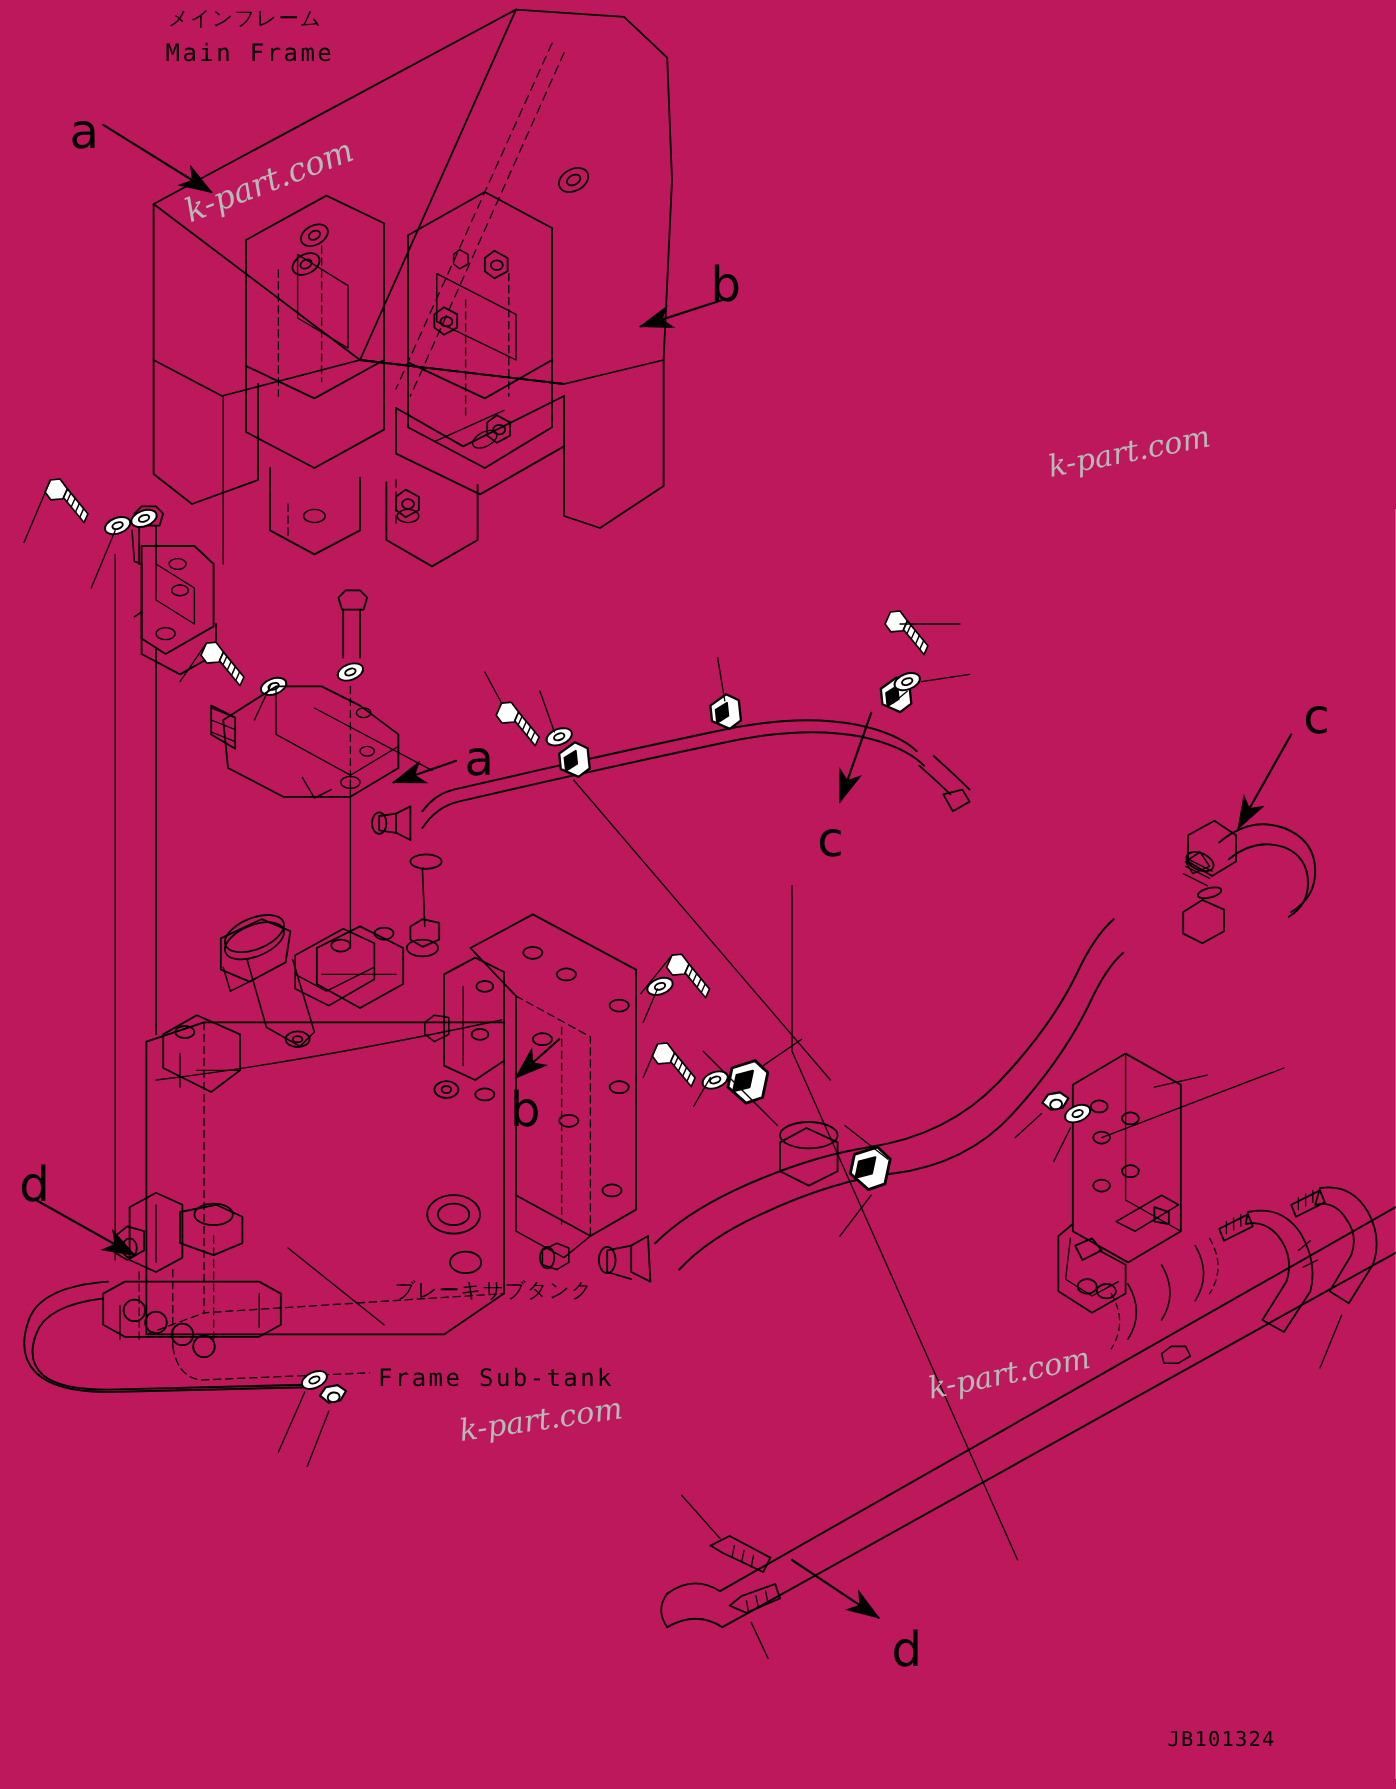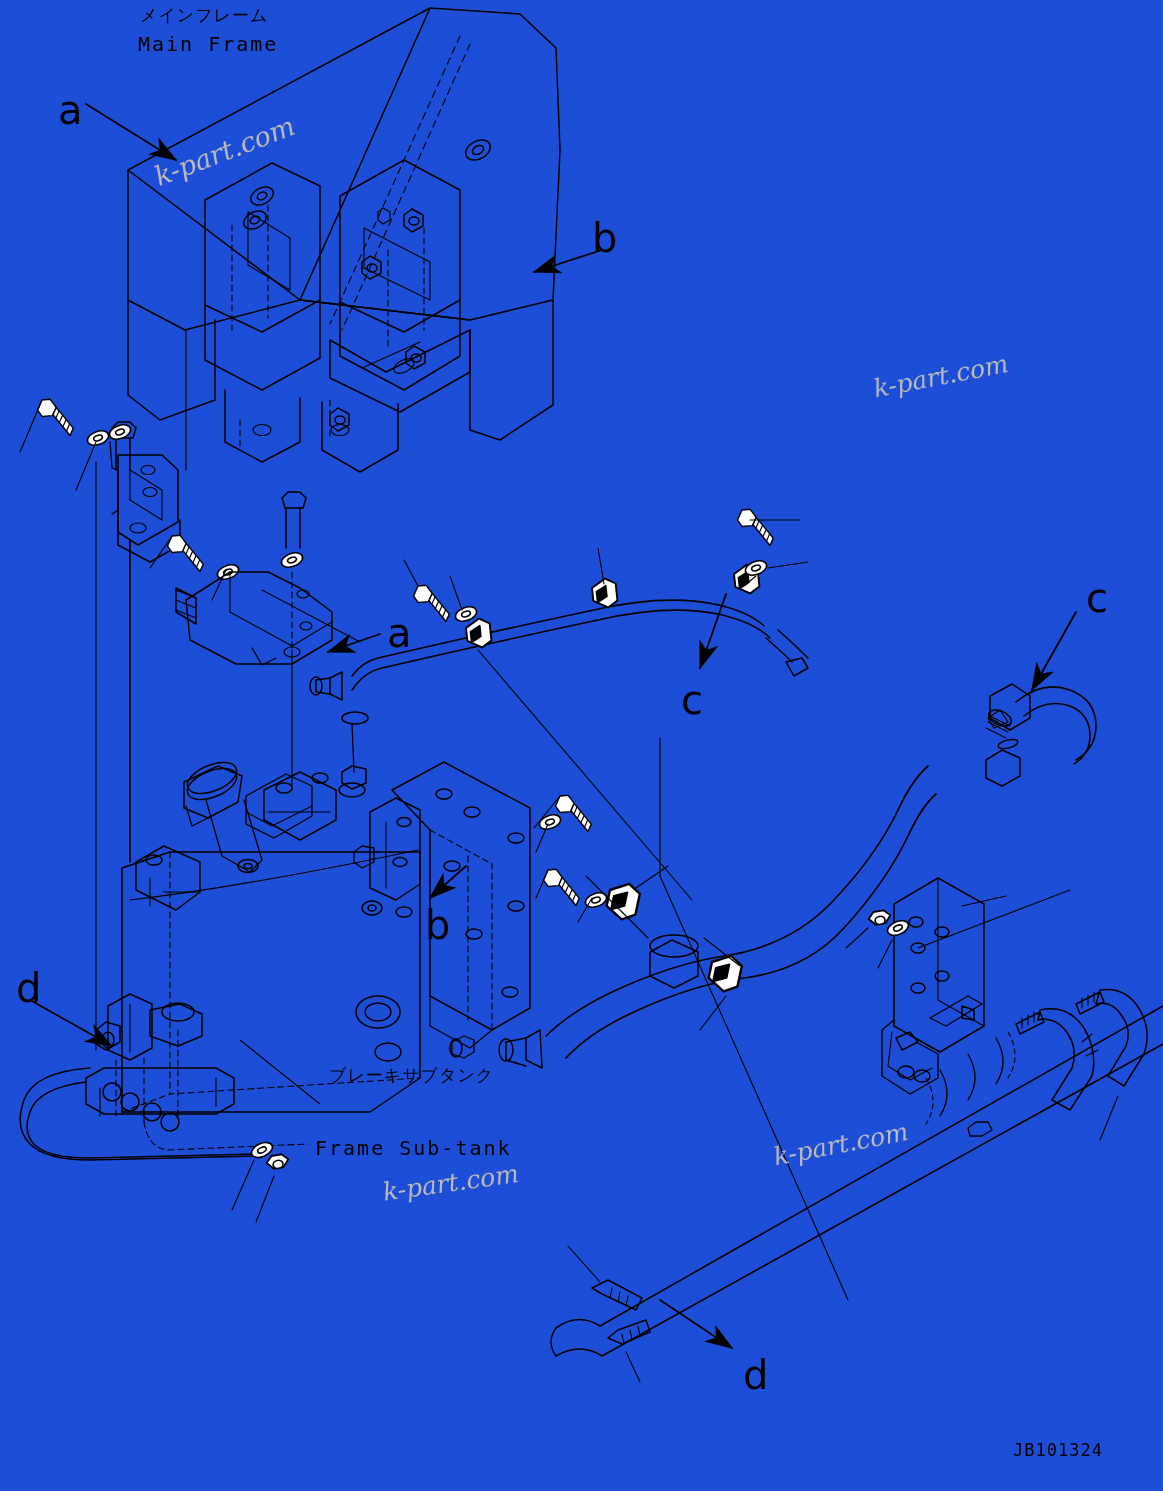--- a/index.html
+++ b/index.html
@@ -1,25 +1,25 @@
 <!DOCTYPE html>
 <html><head>
 <meta charset="utf-8">
 <title>Parts Diagram</title>
 <style>
   html,body{margin:0;padding:0;background:#ffffff;}
   body{width:1163px;height:1491px;position:relative;overflow:hidden;
        font-family:"DejaVu Sans Mono","Liberation Mono",monospace;}
-  #sheet{position:absolute;left:0;top:0;width:1163px;height:1491px;background:#1d4ed8;}
+  #sheet{position:absolute;left:0;top:0;width:1163px;height:1491px;background:#be185d;}
   svg.layer{position:absolute;left:0;top:0;width:1163px;height:1491px;}
   .lbl{position:absolute;white-space:pre;color:#000;}
   .jp{font-family:"DejaVu Sans","Liberation Sans",sans-serif;font-size:17px;letter-spacing:1px;}
   .en{font-family:"DejaVu Sans Mono","Liberation Mono",monospace;font-size:20px;letter-spacing:2px;}
   .callout{font-family:"DejaVu Sans","Liberation Sans",sans-serif;font-size:40px;font-weight:400;line-height:1;}
-  .drawno{font-family:"DejaVu Sans Mono","Liberation Mono",monospace;font-size:17px;letter-spacing:1px;margin-left:40px;}
+  .drawno{font-family:"DejaVu Sans Mono","Liberation Mono",monospace;font-size:17px;letter-spacing:1px;}
   .wm{position:absolute;color:#b9b9b9;font-family:"DejaVu Serif","Liberation Serif",serif;
       font-style:italic;font-size:27px;white-space:nowrap;user-select:none;}
 </style>
 </head>
 <body>
 
 <div id="sheet">
 
   <svg class="layer" viewBox="0 0 1163 1491">
     <defs>

